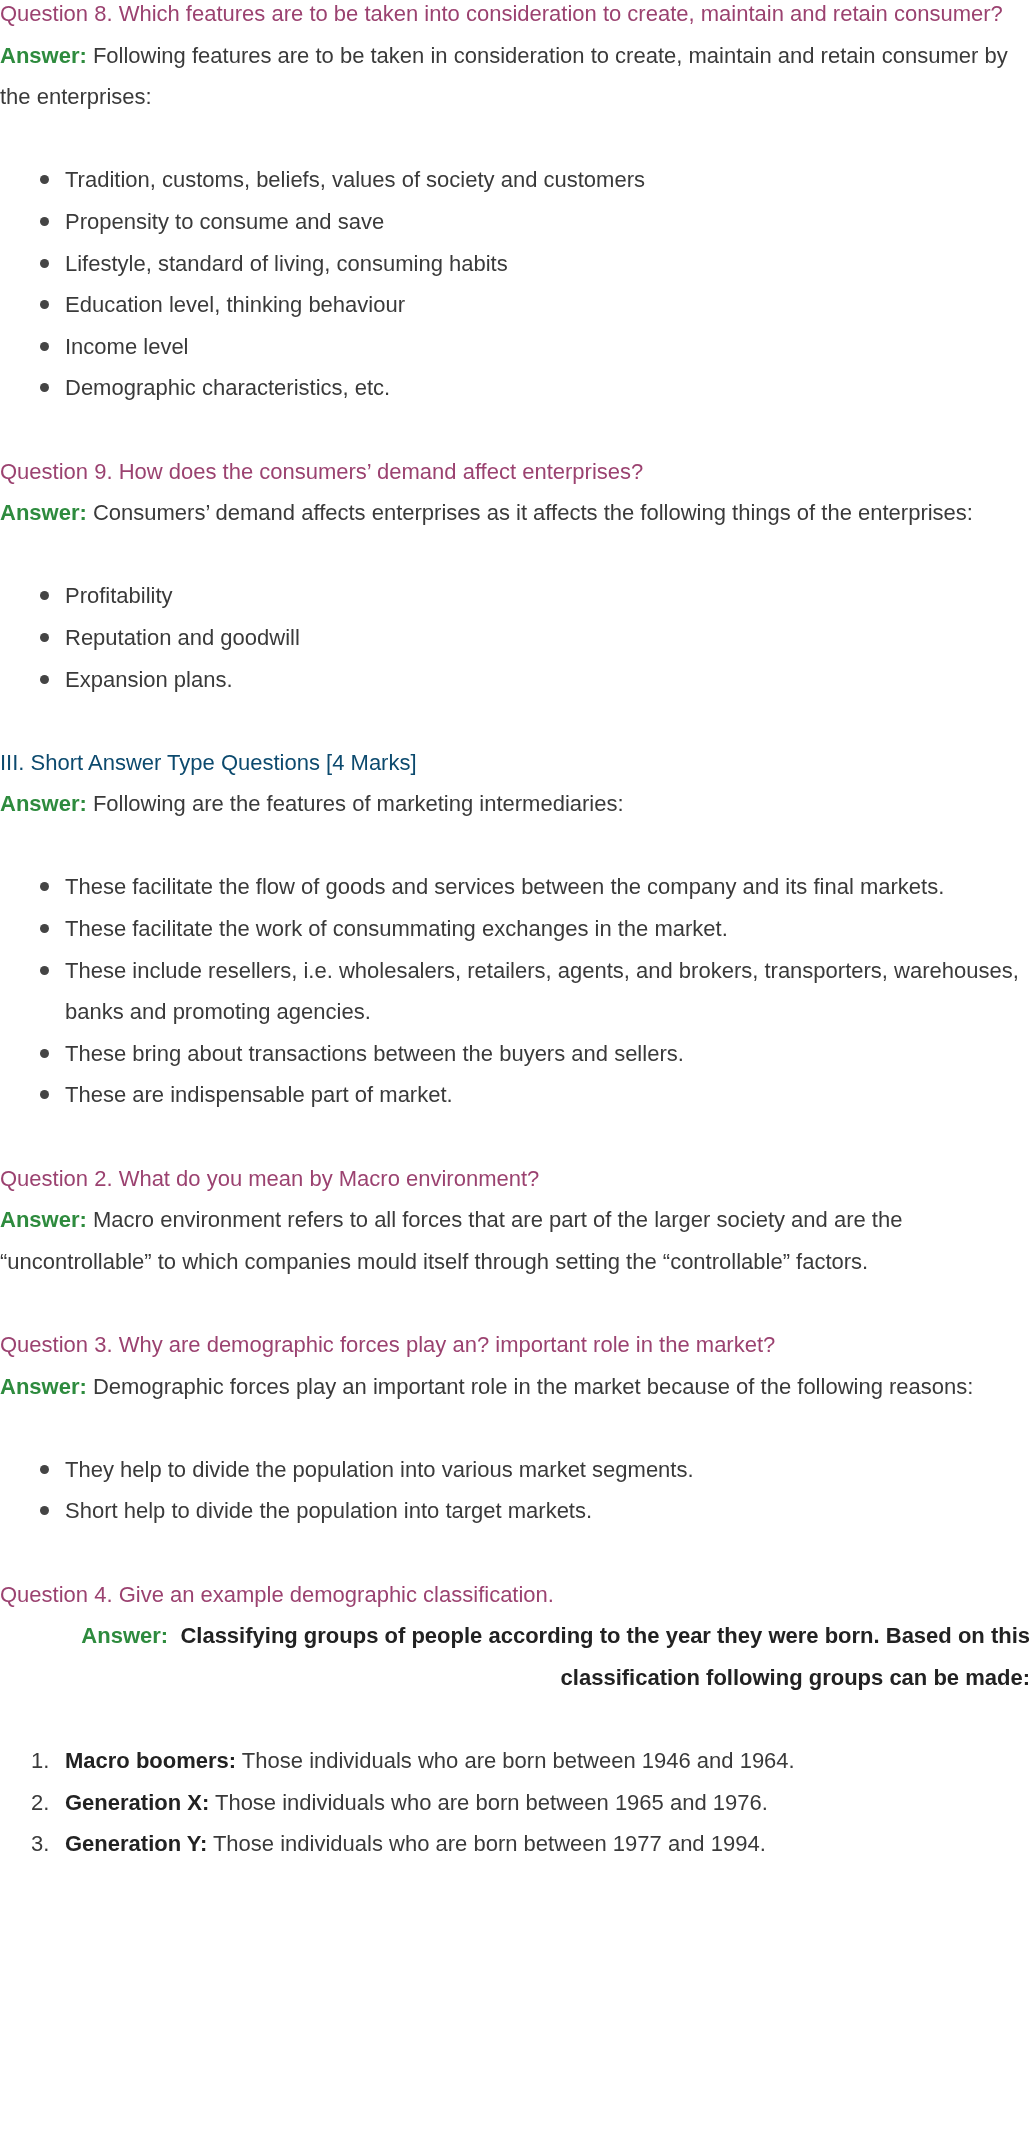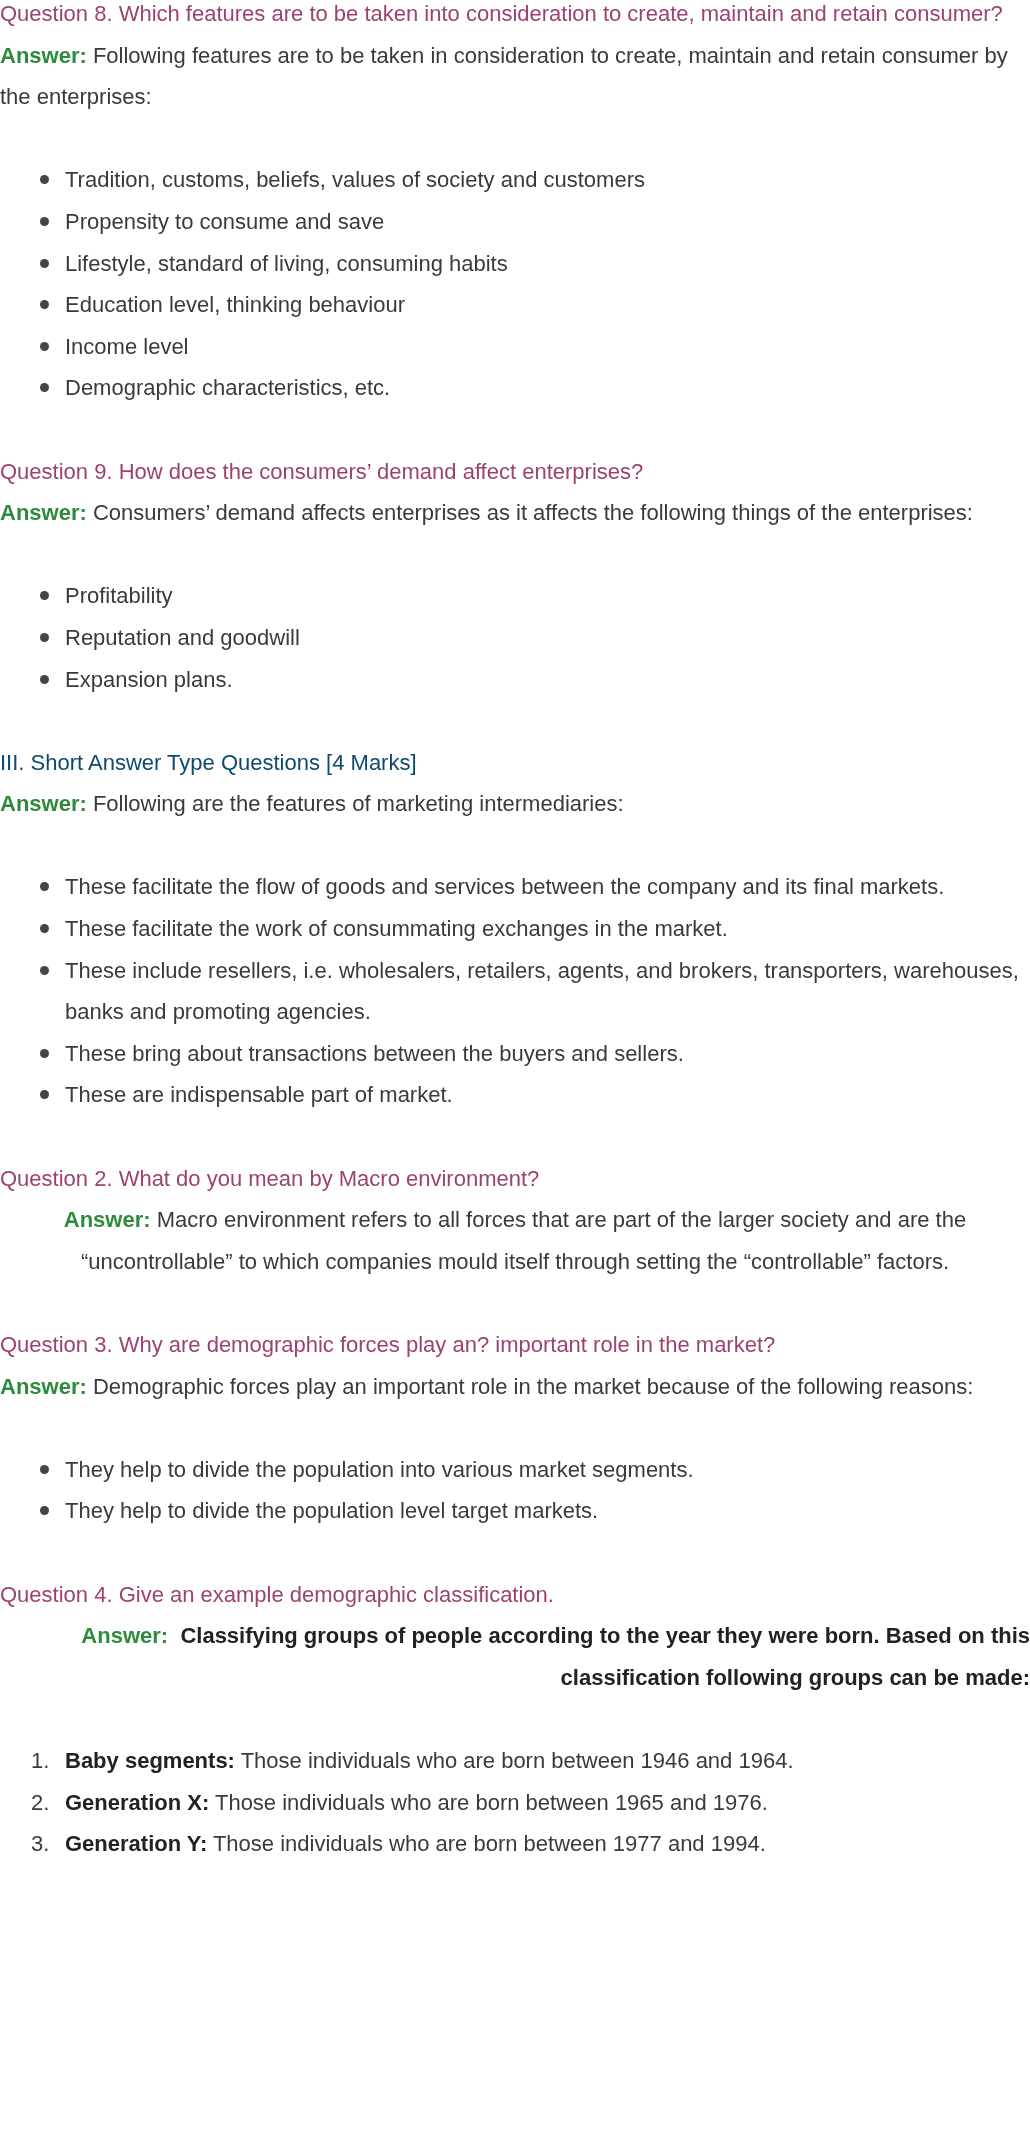--- a/index.html
+++ b/index.html
@@ -64,36 +64,36 @@
   </p>
   <ul>
     <li><span class="bullet"></span><span>These facilitate the flow of goods and services between the company and its final markets.</span></li>
     <li><span class="bullet"></span><span>These facilitate the work of consummating exchanges in the market.</span></li>
     <li><span class="bullet"></span><span>These include resellers, i.e. wholesalers, retailers, agents, and brokers, transporters, warehouses, banks and promoting agencies.</span></li>
     <li><span class="bullet"></span><span>These bring about transactions between the buyers and sellers.</span></li>
     <li><span class="bullet"></span><span>These are indispensable part of market.</span></li>
   </ul>
 
   <p class="q">Question 2. What do you mean by Macro environment?</p>
-  <p style="margin-top:-41.6px;text-align:center;">
+  <p style="margin-top:-41.6px;">
     <span class="ans-label">Answer:</span><span> Macro environment refers to all forces that are part of the larger society and are the “uncontrollable” to which companies mould itself through setting the “controllable” factors.</span>
   </p>
 
   <p class="q">Question 3. Why are demographic forces play an? important role in the market?</p>
   <p style="margin-top:-41.6px;">
     <span class="ans-label">Answer:</span><span> Demographic forces play an important role in the market because of the following reasons:</span>
   </p>
   <ul>
     <li><span class="bullet"></span><span>They help to divide the population into various market segments.</span></li>
-    <li><span class="bullet"></span><span>They help to divide the population level target markets.</span></li>
+    <li><span class="bullet"></span><span>Short help to divide the population into target markets.</span></li>
   </ul>
 
   <p class="q">Question 4. Give an example demographic classification.</p>
   <p style="margin-top:-41.6px;text-align:right;">
     <span class="ans-label">Answer:</span>&nbsp; <span class="ans-bold">Classifying groups of people according to the year they were born. Based on this classification following groups can be made:</span>
   </p>
   <ol>
-    <li><span class="num">1.</span><span class="strong-dark">Baby segments:</span><span> Those individuals who are born between 1946 and 1964.</span></li>
+    <li><span class="num">1.</span><span class="strong-dark">Macro boomers:</span><span> Those individuals who are born between 1946 and 1964.</span></li>
     <li><span class="num">2.</span><span class="strong-dark">Generation X:</span><span> Those individuals who are born between 1965 and 1976.</span></li>
     <li><span class="num">3.</span><span class="strong-dark">Generation Y:</span><span> Those individuals who are born between 1977 and 1994.</span></li>
   </ol>
 
 </div>
 
 </body></html>

